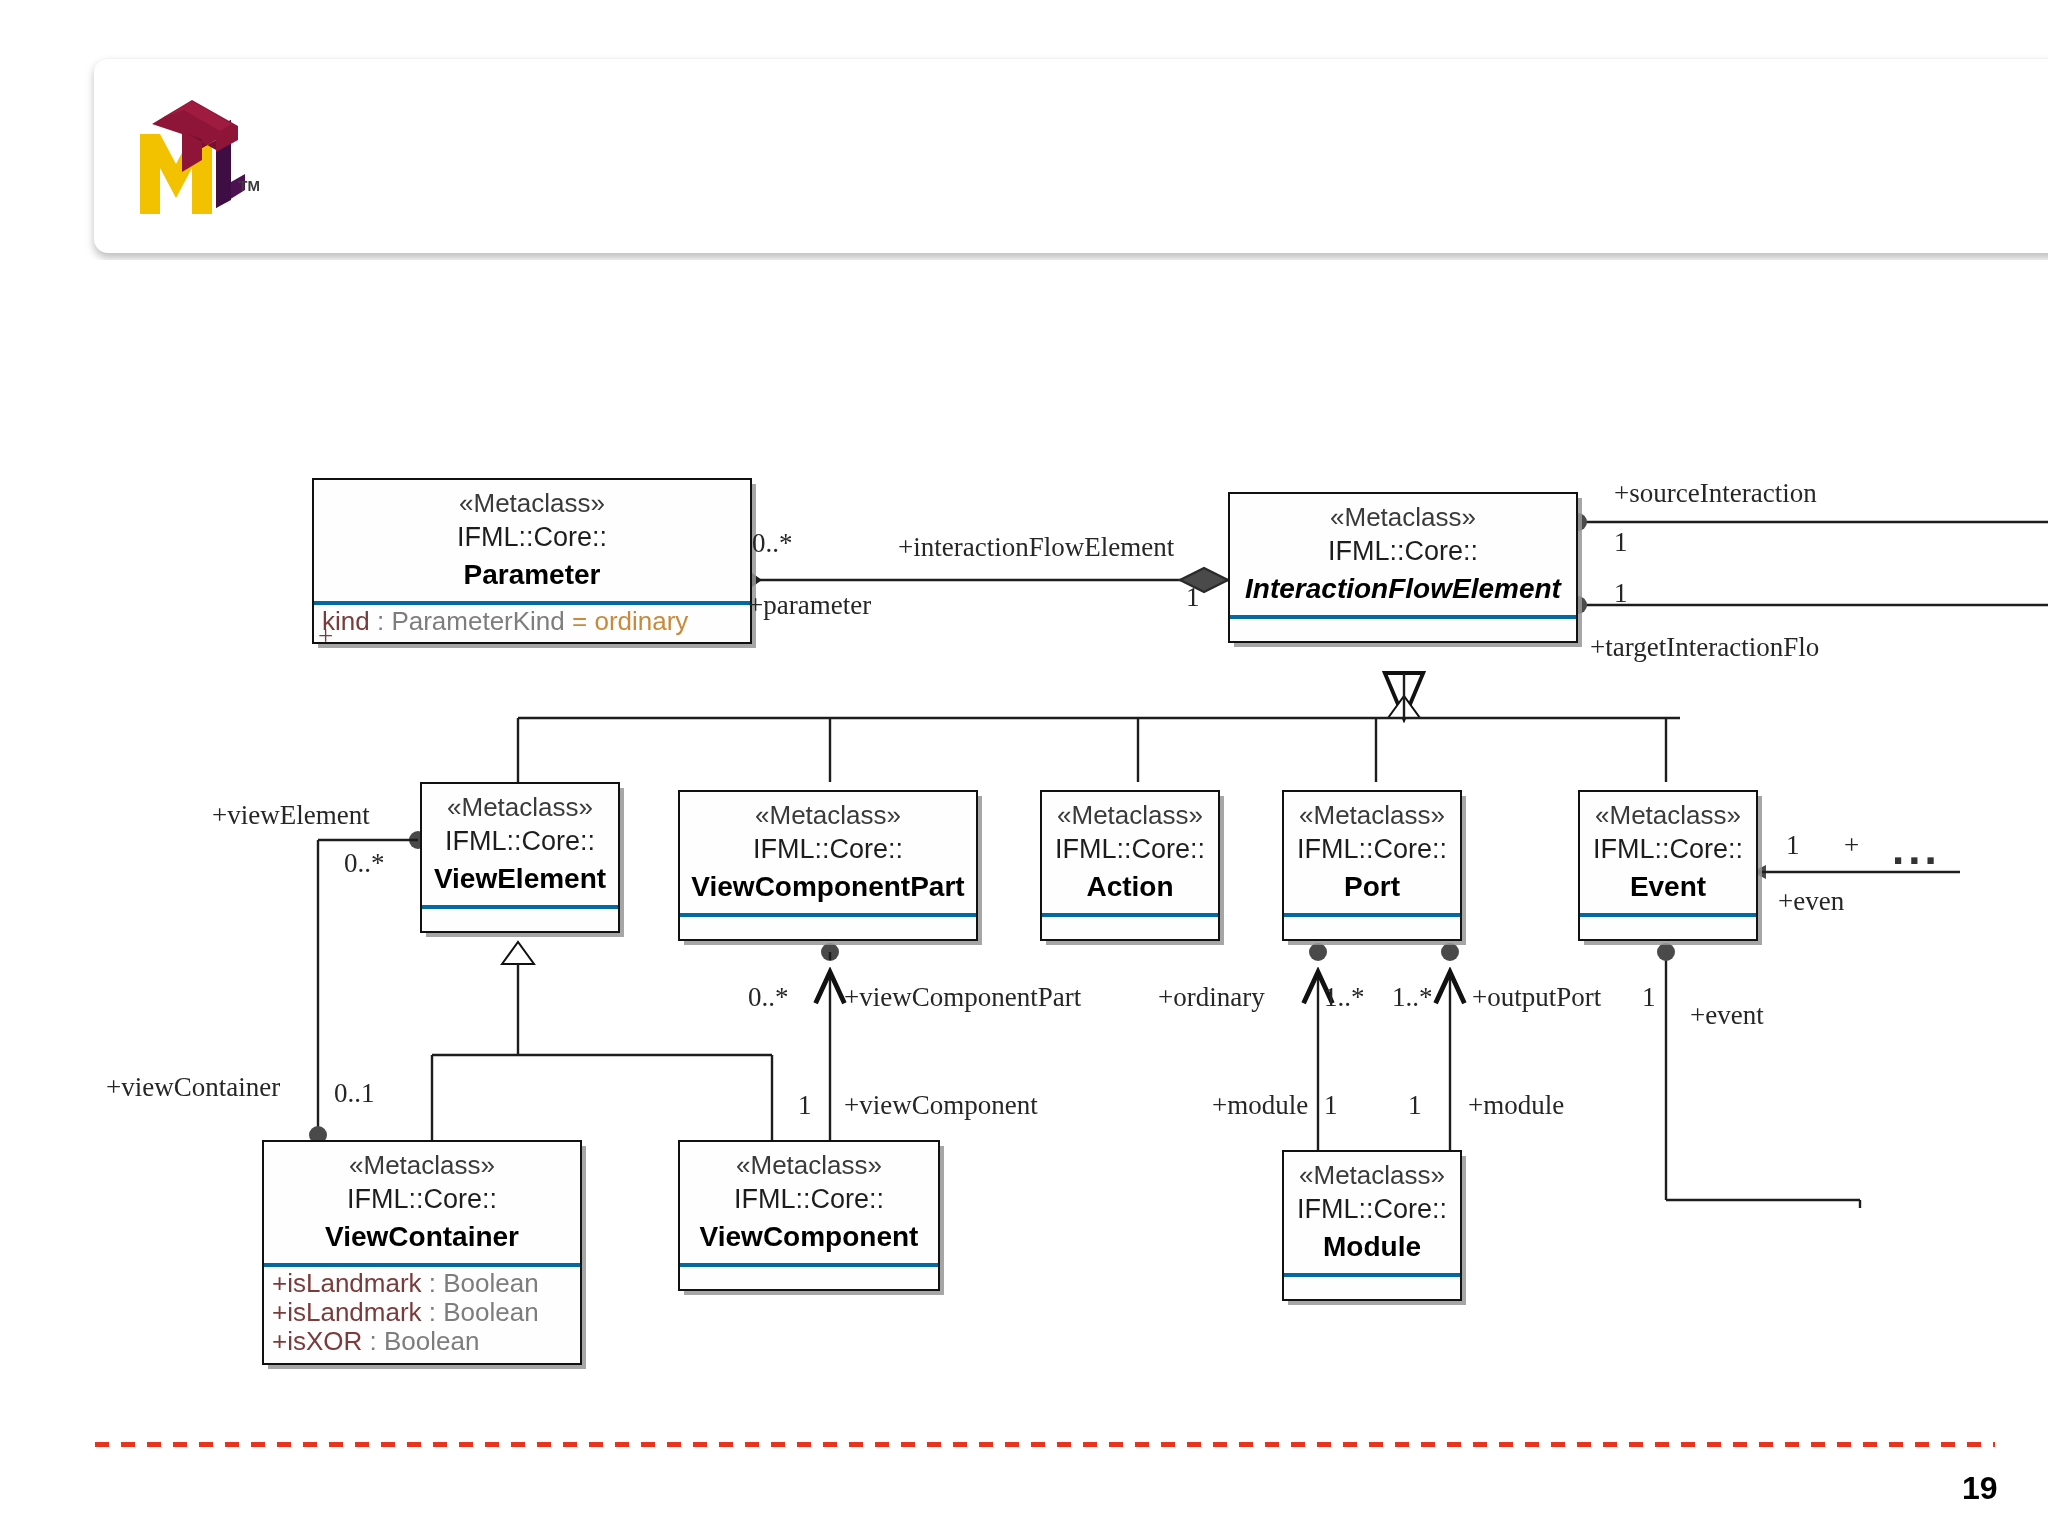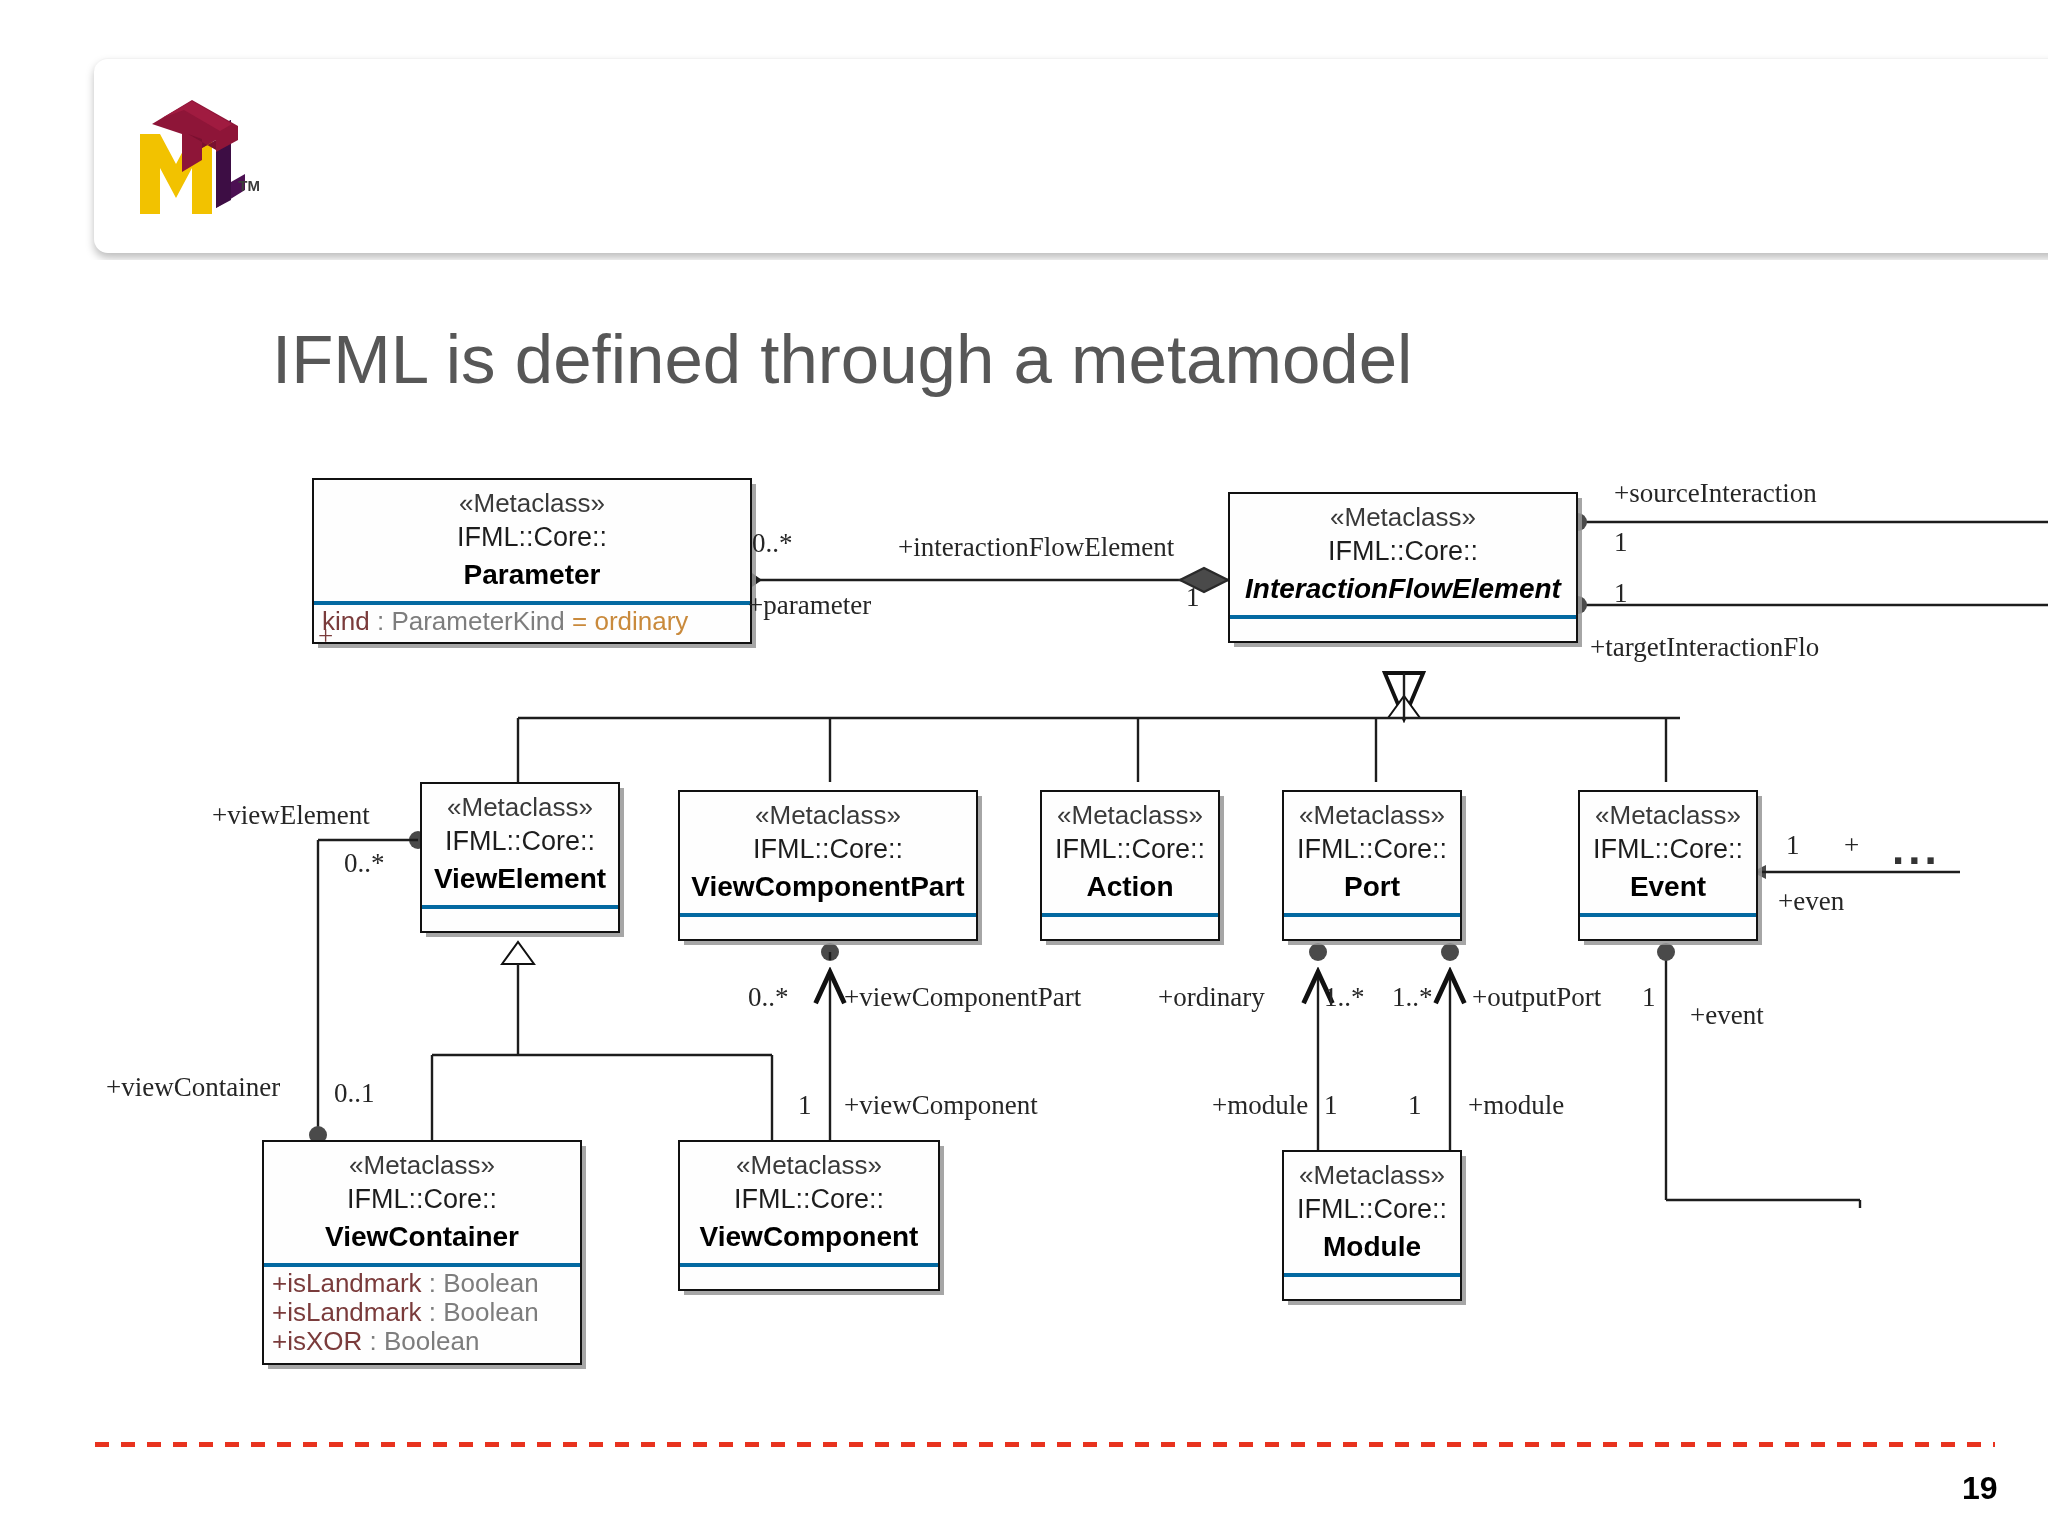--- a/index.html
+++ b/index.html
@@ -135,21 +135,20 @@
 
           <path d="M20 34 L60 10 L106 36 L106 50 L84 62 L84 50 L70 58 L70 70 L50 82 L50 44 Z" fill="#8e1538"></path>
           <path d="M30 28 L60 11 L100 34 L88 41 L52 20 Z" fill="#a01b40"></path>
           <path d="M56 44 L84 60 L84 50 L70 58 L70 49 Z" fill="#7a1030"></path>
         </svg>
         <span class="logo-tm">TM</span>
       </div>
     </div>
   </div>
 
-  <div class="subtitle">IFML is defined through a metamodel</div>
 
   <div id="diagram">
 
     <svg width="2048" height="1536">
       <defs>
         <marker id="hollowTri" markerWidth="22" markerHeight="18" refX="1" refY="9" orient="auto">
           <path d="M1,1 L20,9 L1,17 Z" fill="#ffffff" stroke="#111" stroke-width="1.6"></path>
         </marker>
         <marker id="openArrow" markerWidth="16" markerHeight="14" refX="14" refY="7" orient="auto">
           <path d="M1,1 L14,7 L1,13" fill="none" stroke="#111" stroke-width="2"></path>

